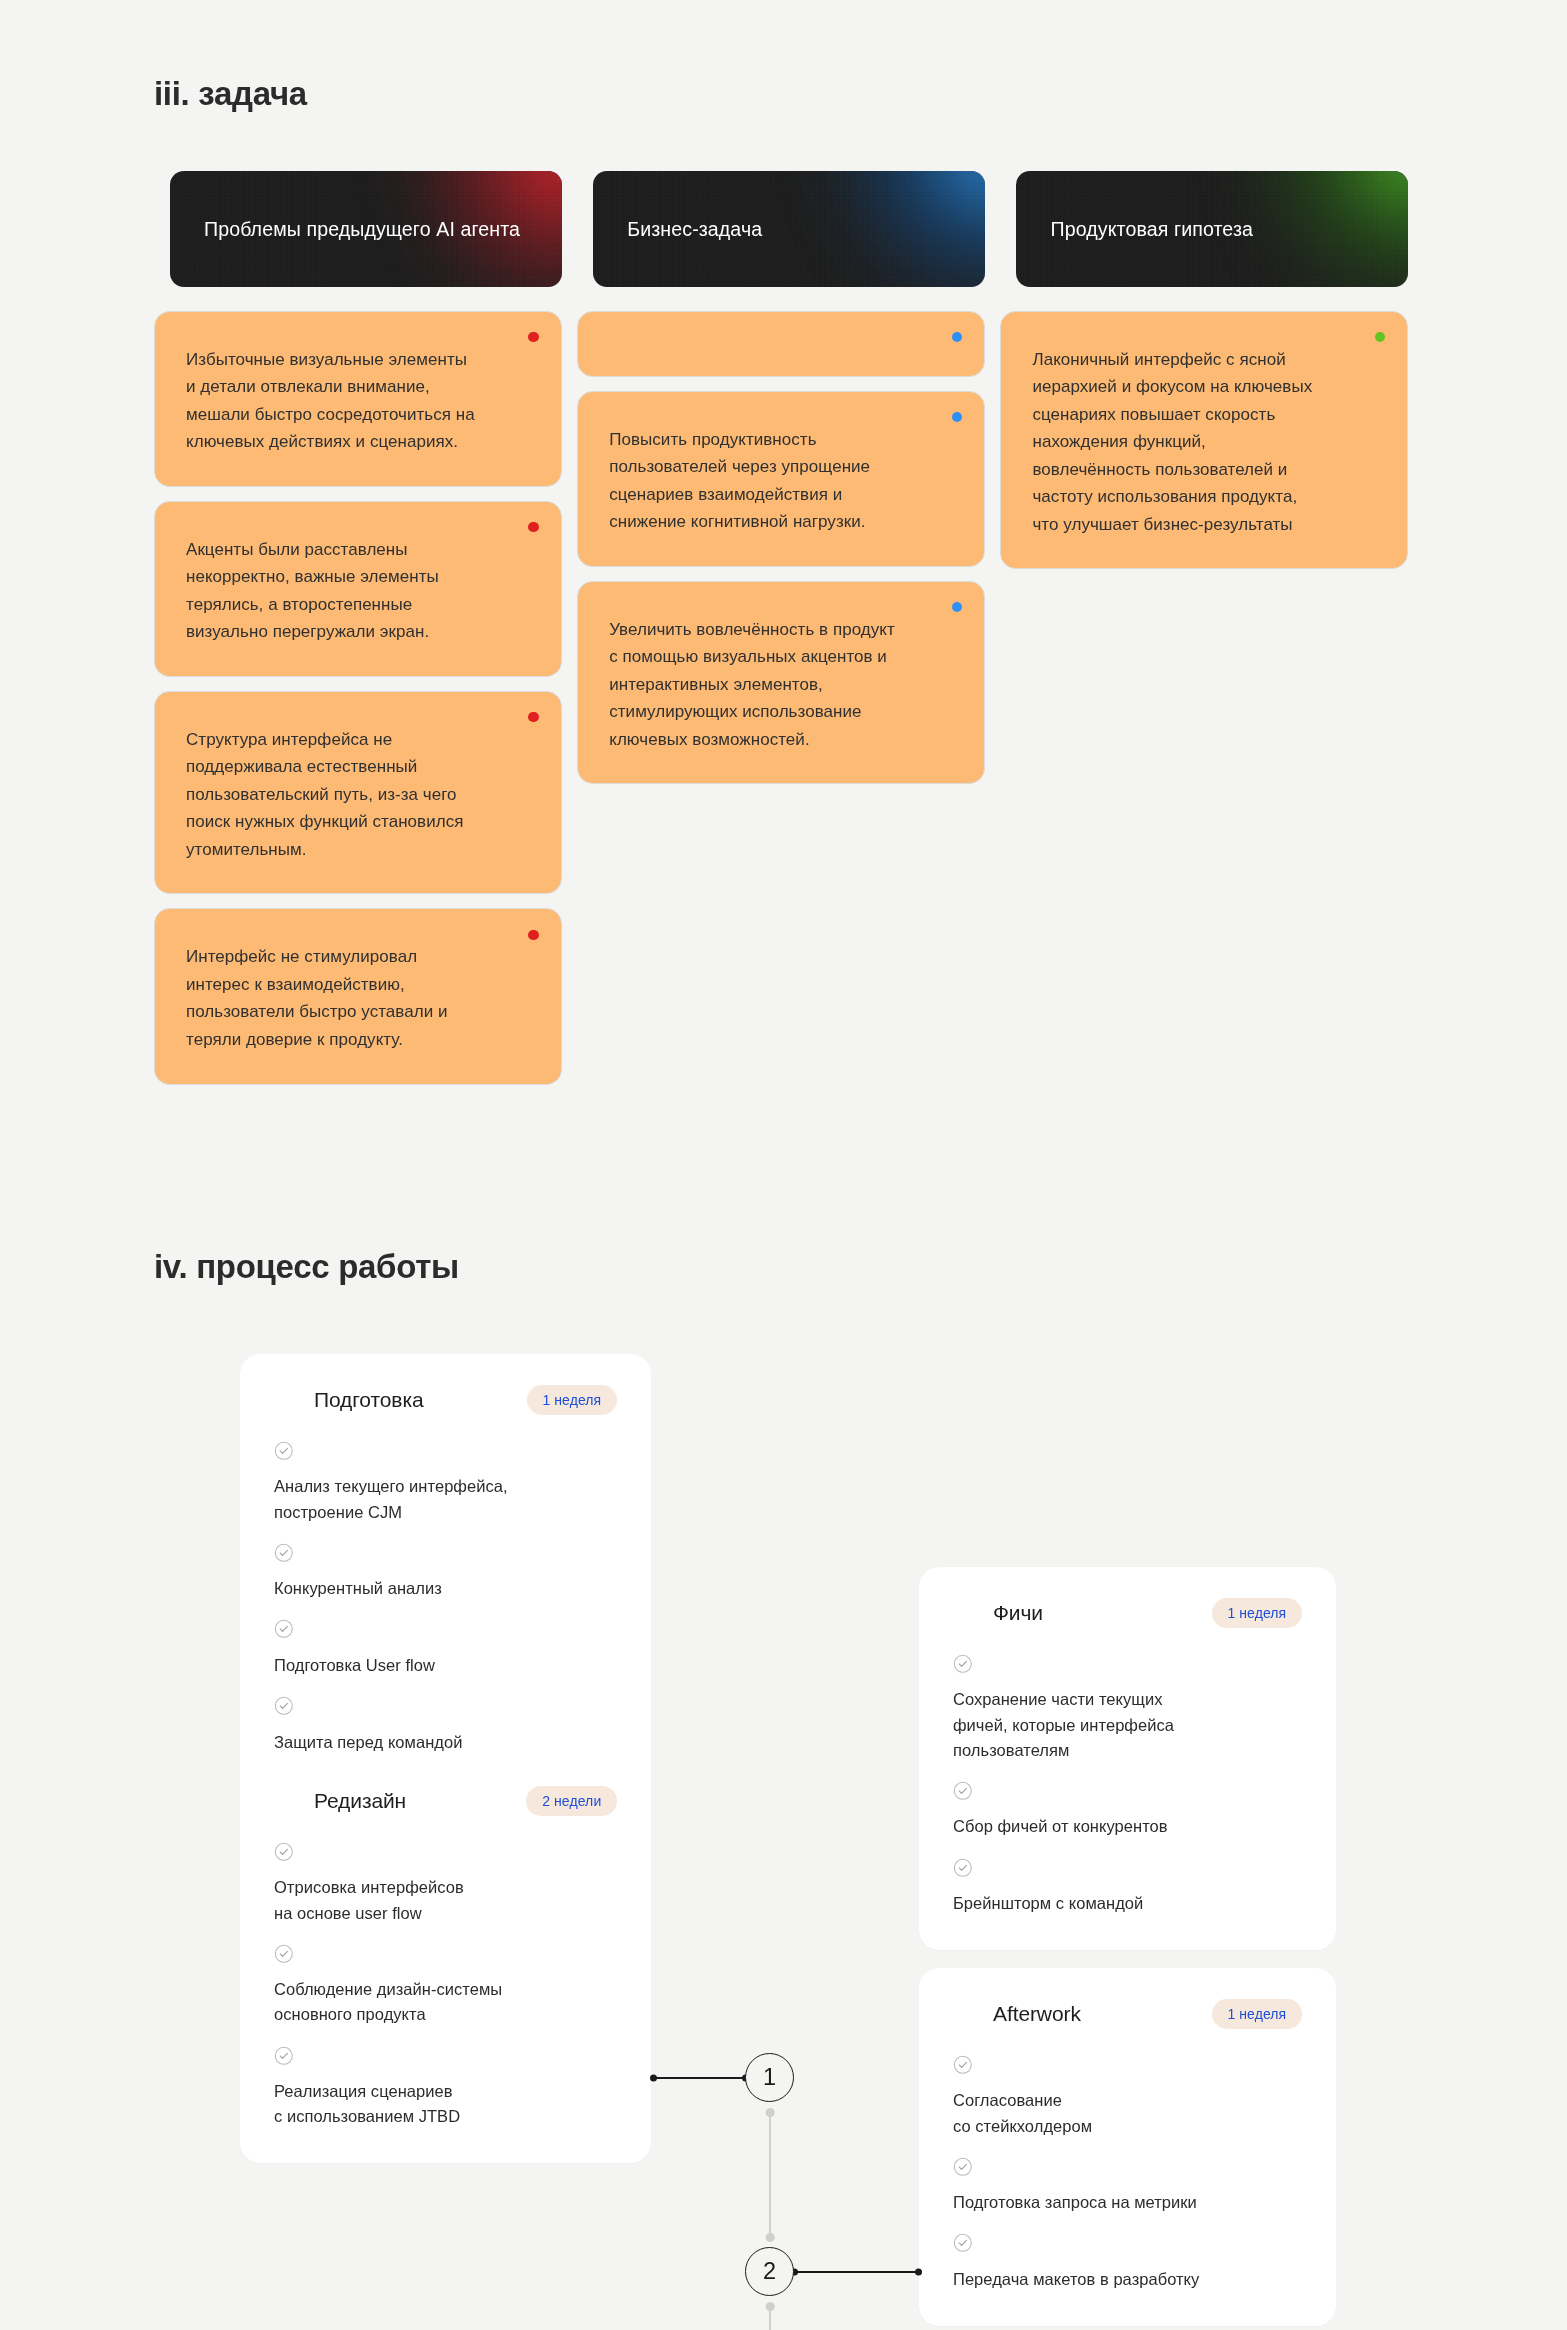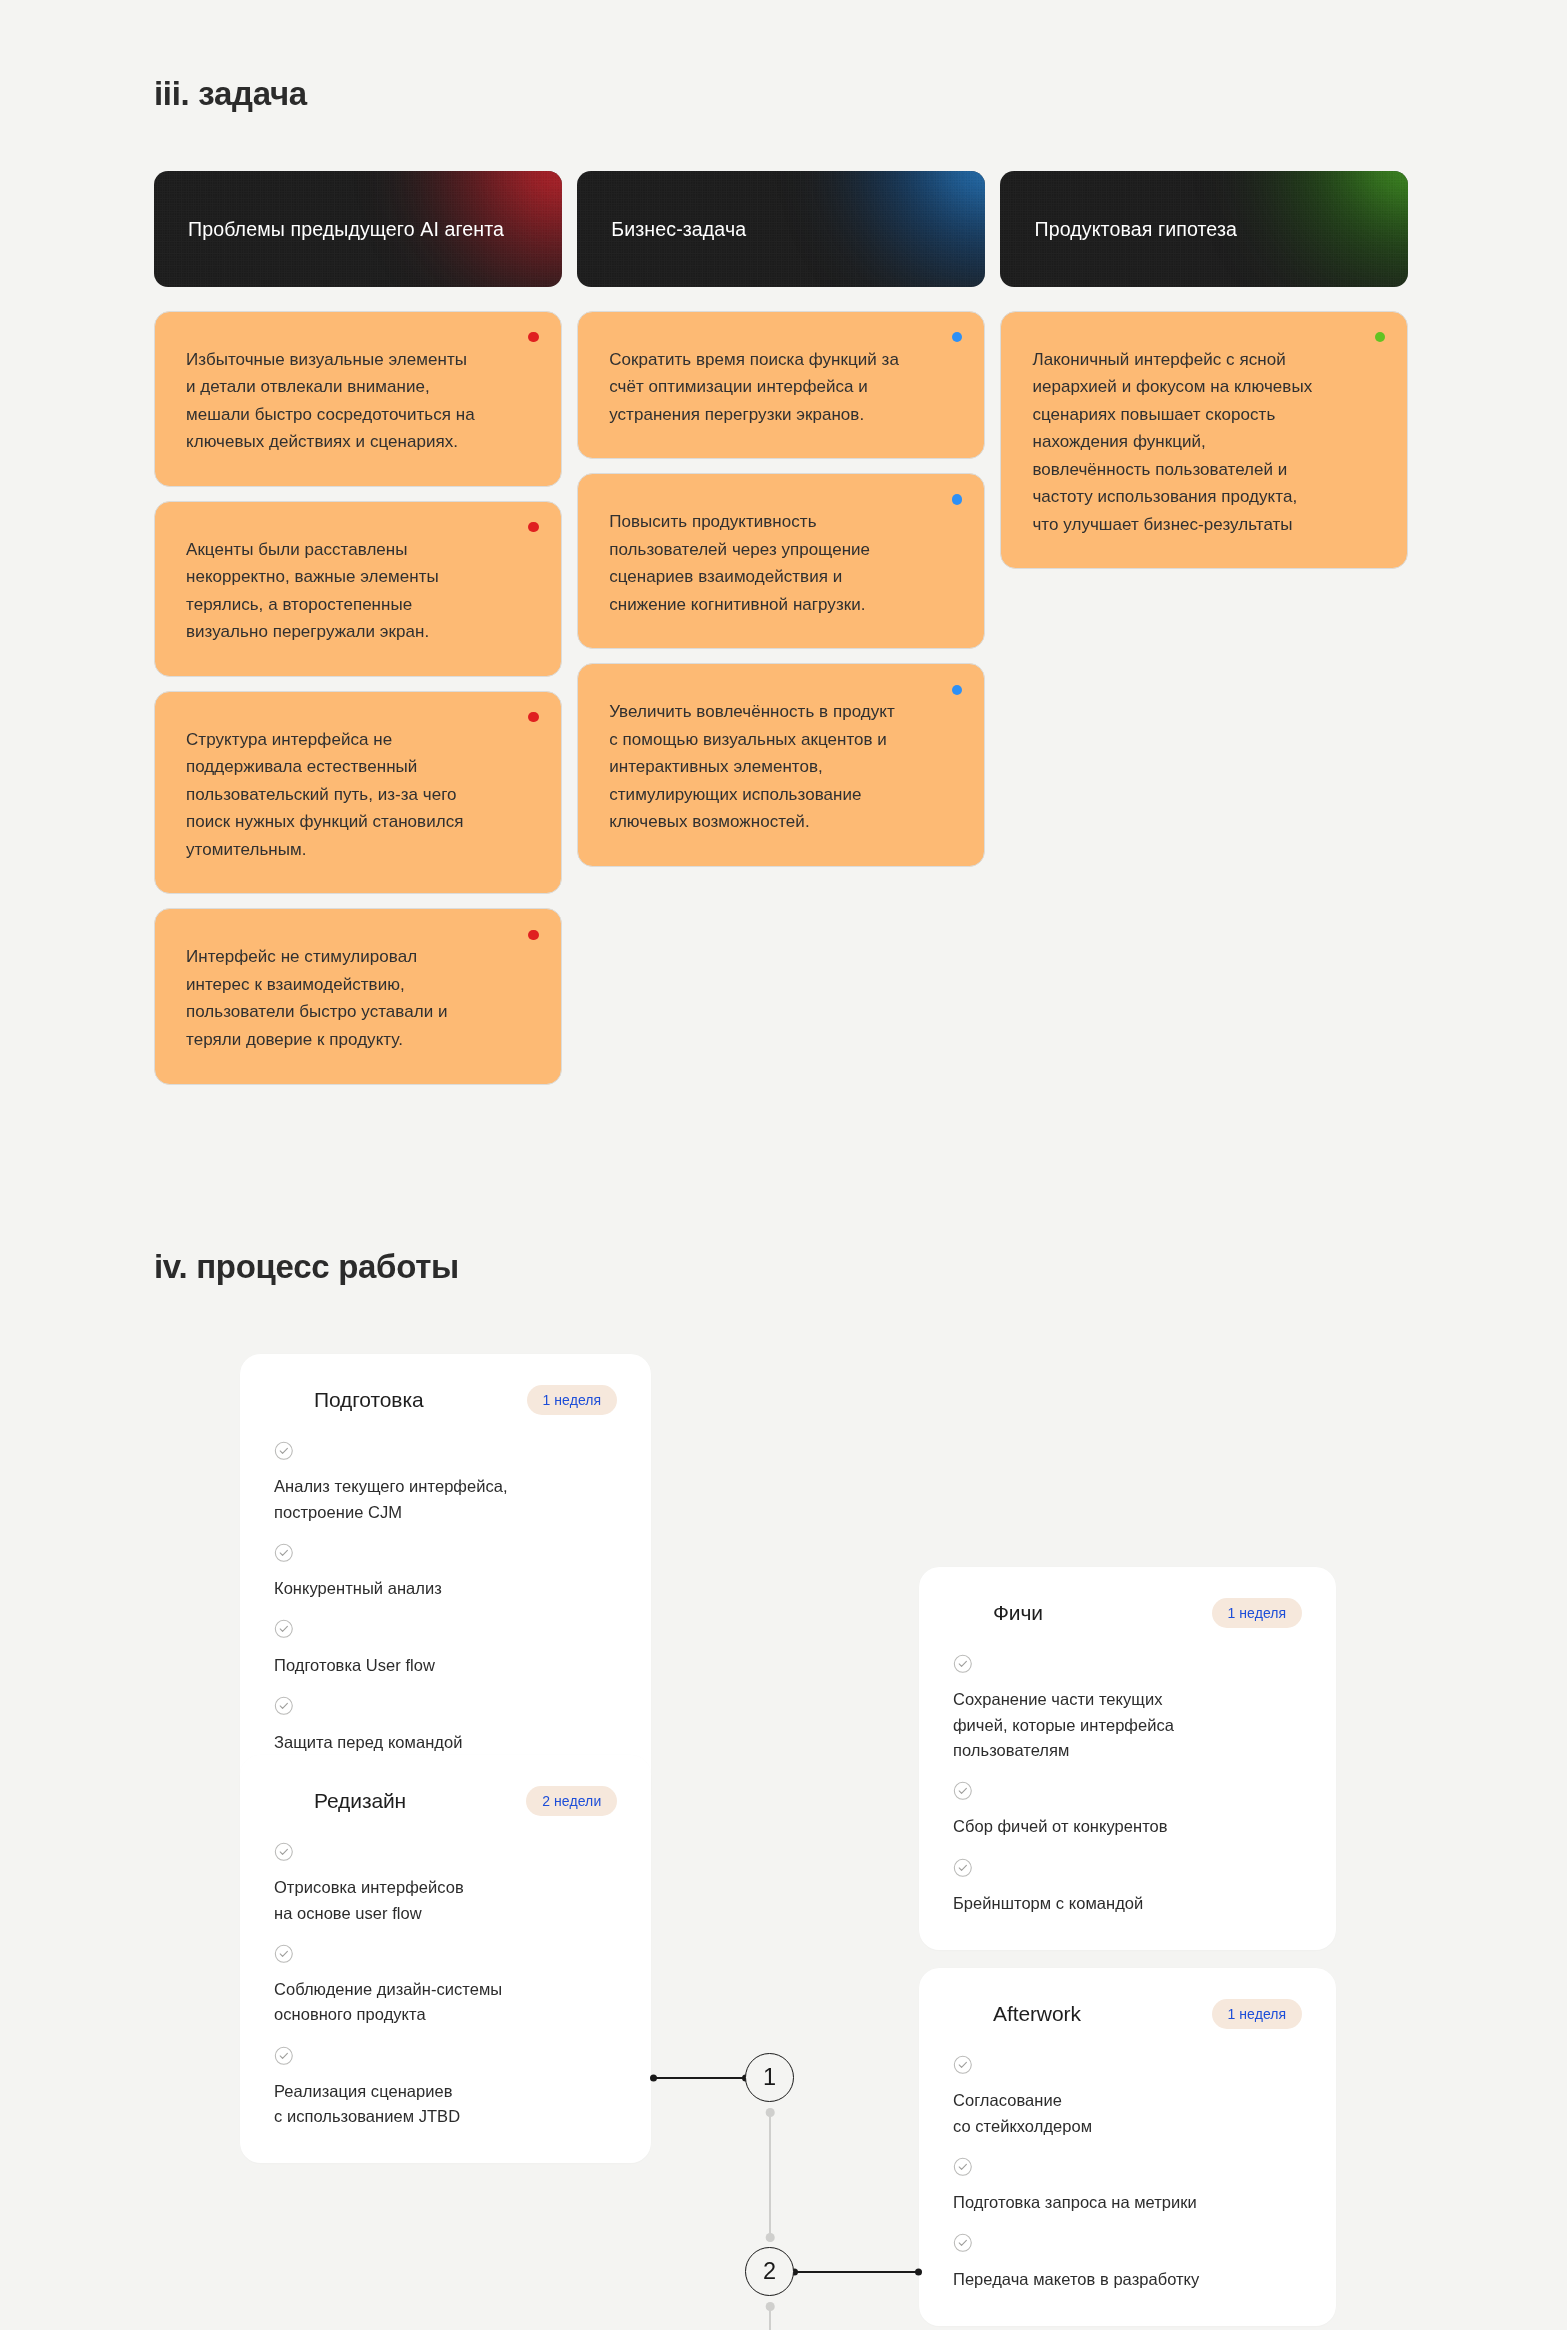--- a/index.html
+++ b/index.html
@@ -51,20 +51,21 @@
   .dark-card {
     position: relative;
     height: 116px;
     border-radius: 14px;
     background: #1c1c1c;
     overflow: hidden;
     display: flex;
     align-items: center;
     padding: 0 34px;
     margin-bottom: 23.5px;
+    margin-left: 16px;
   }
   .dark-card .glow {
     position: absolute;
     top: -47px;
     right: -55px;
     width: 235px;
     height: 180px;
     filter: blur(27px);
     pointer-events: none;
   }
@@ -287,23 +288,20 @@
 
     <div class="task-col">
       <div class="dark-card">
         <div class="glow" style="background: radial-gradient(circle at 80% 14%, #2b8ee0 0%, rgba(16,74,134,.6) 36%, rgba(28,28,28,0) 72%);"></div>
         <div class="noise"></div>
         <div class="dc-title">Бизнес-задача</div>
       </div>
 
       <div class="note-card">
         <div class="dot" style="background:#2e90f5"></div>
-        <div class="txt">Сократить время поиска функций за
-счёт оптимизации интерфейса и
-устранения перегрузки экранов.</div>
       </div>
       <div class="note-card">
         <div class="dot" style="background:#2e90f5"></div>
         <div class="txt">Повысить продуктивность
 пользователей через упрощение
 сценариев взаимодействия и
 снижение когнитивной нагрузки.</div>
       </div>
       <div class="note-card">
         <div class="dot" style="background:#2e90f5"></div>

